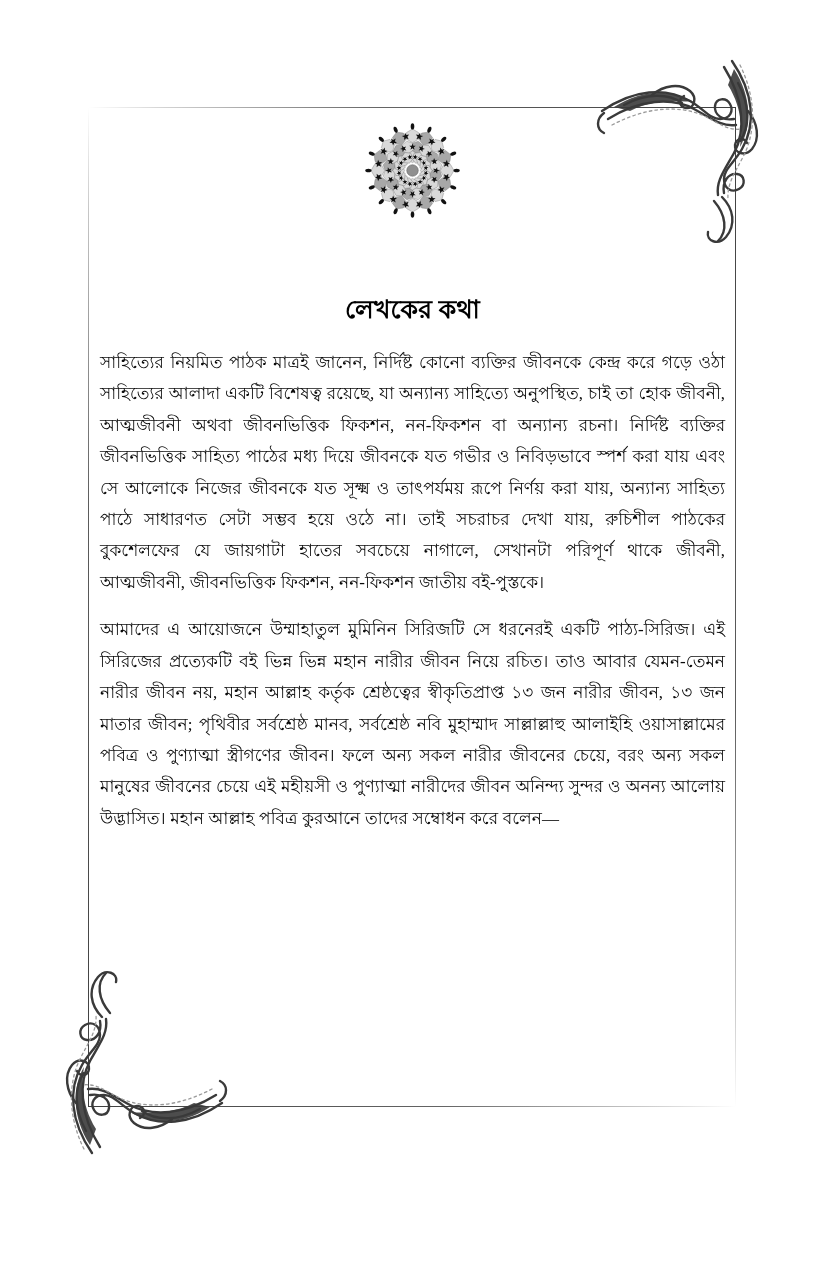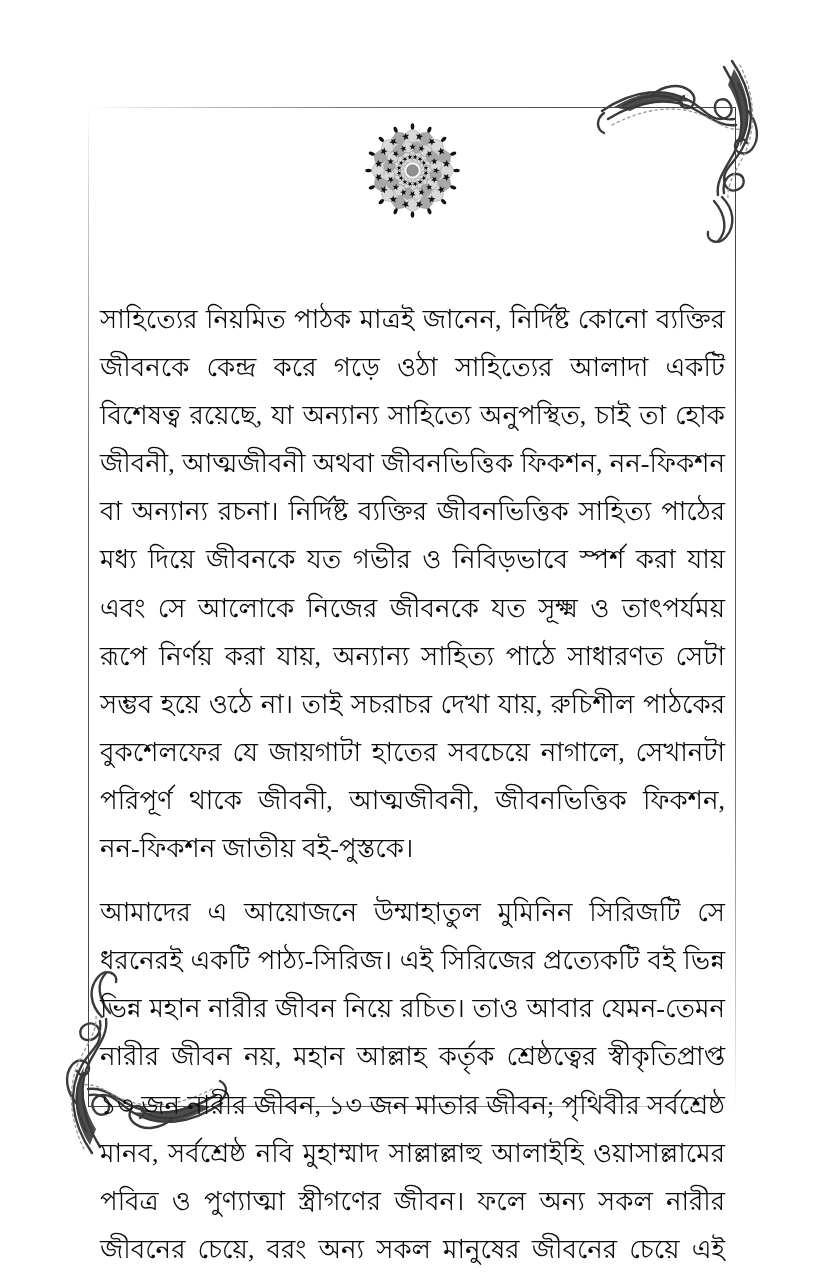--- a/index.html
+++ b/index.html
@@ -82,21 +82,21 @@
     font-weight: 700;
     color: #000000;
     letter-spacing: 0.2px;
     margin: 0 0 22px 0;
     line-height: 1.15;
   }
   .para {
     margin: 0 0 16px 0;
     text-align: justify;
     text-justify: inter-word;
-    font-size: 26px;
+    font-size: 17px;
     line-height: 1.85;
     color: #0a0a0a;
     word-spacing: 0.5px;
   }
   .para:last-child { margin-bottom: 0; }
   .para.last-line-left { text-align-last: left; }
 </style>
 </head>
 <body>
 
@@ -516,17 +516,18 @@
         <path d="M140 20 C158 48, 158 78, 146 98 C148 86, 150 62, 134 36 Z" opacity="0.9"></path>
       </g>
       <g fill="none" stroke="#9a9a9a" stroke-width="1.3" stroke-dasharray="2.5 3.2" stroke-linecap="round">
         <path d="M18 76 C52 58, 84 56, 108 66 C124 73, 132 82, 148 80"></path>
         <path d="M146 16 C162 48, 162 82, 150 106 C141 124, 133 134, 134 150"></path>
       </g>
     </svg>
   </div>
 
   <div class="content">
+    <h1 class="chapter-title">লেখকের কথা</h1>
     <p class="para">সাহিত্যের নিয়মিত পাঠক মাত্রই জানেন, নির্দিষ্ট কোনো ব্যক্তির জীবনকে কেন্দ্র করে গড়ে ওঠা সাহিত্যের আলাদা একটি বিশেষত্ব রয়েছে, যা অন্যান্য সাহিত্যে অনুপস্থিত, চাই তা হোক জীবনী, আত্মজীবনী অথবা জীবনভিত্তিক ফিকশন, নন-ফিকশন বা অন্যান্য রচনা। নির্দিষ্ট ব্যক্তির জীবনভিত্তিক সাহিত্য পাঠের মধ্য দিয়ে জীবনকে যত গভীর ও নিবিড়ভাবে স্পর্শ করা যায় এবং সে আলোকে নিজের জীবনকে যত সূক্ষ্ম ও তাৎপর্যময় রূপে নির্ণয় করা যায়, অন্যান্য সাহিত্য পাঠে সাধারণত সেটা সম্ভব হয়ে ওঠে না। তাই সচরাচর দেখা যায়, রুচিশীল পাঠকের বুকশেলফের যে জায়গাটা হাতের সবচেয়ে নাগালে, সেখানটা পরিপূর্ণ থাকে জীবনী, আত্মজীবনী, জীবনভিত্তিক ফিকশন, নন-ফিকশন জাতীয় বই-পুস্তকে।</p>
     <p class="para last-line-left">আমাদের এ আয়োজনে উম্মাহাতুল মুমিনিন সিরিজটি সে ধরনেরই একটি পাঠ্য-সিরিজ। এই সিরিজের প্রত্যেকটি বই ভিন্ন ভিন্ন মহান নারীর জীবন নিয়ে রচিত। তাও আবার যেমন-তেমন নারীর জীবন নয়, মহান আল্লাহ কর্তৃক শ্রেষ্ঠত্বের স্বীকৃতিপ্রাপ্ত ১৩ জন নারীর জীবন, ১৩ জন মাতার জীবন; পৃথিবীর সর্বশ্রেষ্ঠ মানব, সর্বশ্রেষ্ঠ নবি মুহাম্মাদ সাল্লাল্লাহু আলাইহি ওয়াসাল্লামের পবিত্র ও পুণ্যাত্মা স্ত্রীগণের জীবন। ফলে অন্য সকল নারীর জীবনের চেয়ে, বরং অন্য সকল মানুষের জীবনের চেয়ে এই মহীয়সী ও পুণ্যাত্মা নারীদের জীবন অনিন্দ্য সুন্দর ও অনন্য আলোয় উদ্ভাসিত। মহান আল্লাহ পবিত্র কুরআনে তাদের সম্বোধন করে বলেন—</p>
   </div>
 
 </div>
 
 </body></html>

